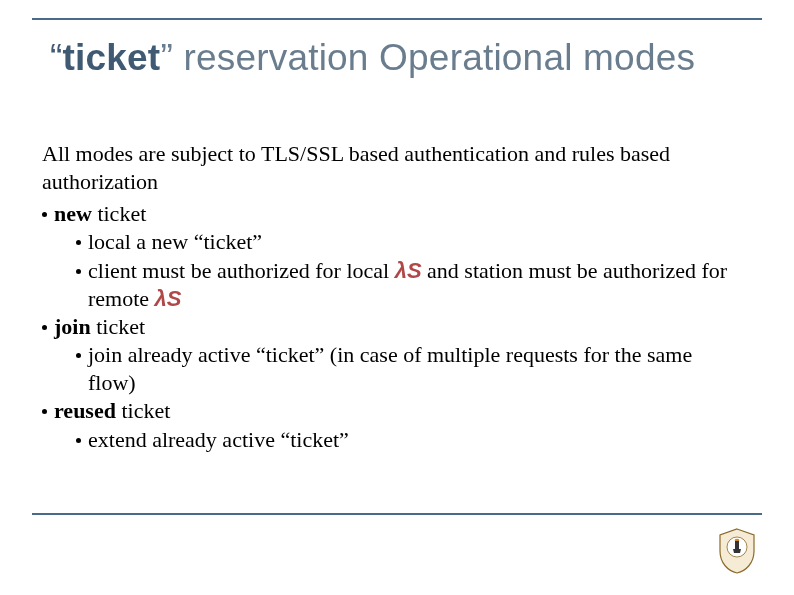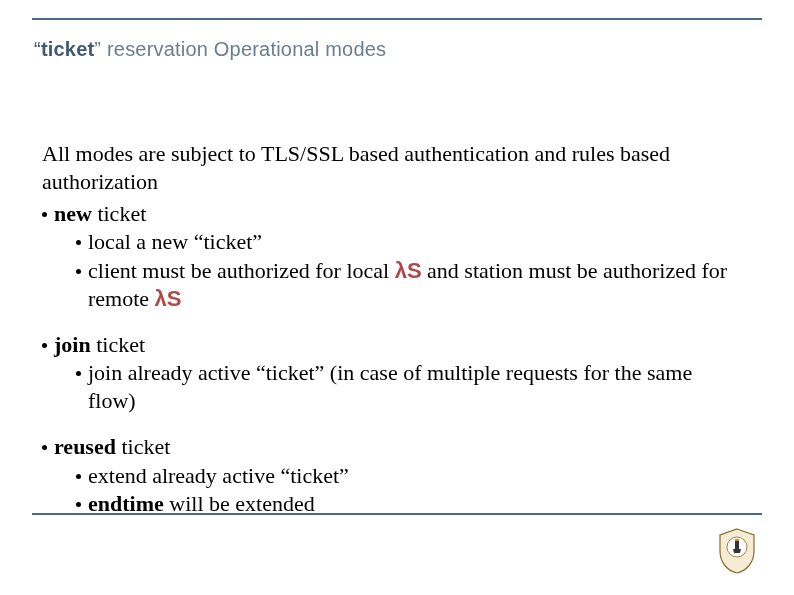--- a/index.html
+++ b/index.html
@@ -22,41 +22,41 @@
   .rule-top {
     position: absolute;
     left: 32px;
     right: 32px;
     top: 18px;
     height: 2px;
     background: #4a6a8a;
   }
   .title {
     position: absolute;
-    left: 34px;
+    left: 50px;
     top: 38px;
-    font-size: 20px;
+    font-size: 37px;
     line-height: 1.1;
     color: #405a74;
     font-family: Arial, "Helvetica Neue", Helvetica, sans-serif;
     letter-spacing: 0.2px;
   }
   .title .quote { color: #405a74; }
   .title .bold { font-weight: bold; }
   .title .rest { color: #6a7d8f; }
   .body {
     position: absolute;
     left: 42px;
     right: 50px;
     top: 140px;
     font-size: 22px;
     line-height: 1.28;
   }
   .intro { margin-bottom: 4px; }
-  .l1 { position: relative; padding-left: 12px; margin-top: 18px; }
+  .l1 { position: relative; padding-left: 12px; }
   .l1::before {
     content: "";
     position: absolute;
     left: 0;
     top: 12px;
     width: 5px;
     height: 5px;
     background: #000;
     border-radius: 50%;
   }
@@ -78,20 +78,21 @@
     left: 34px;
     top: 12px;
     width: 5px;
     height: 5px;
     background: #000;
     border-radius: 50%;
   }
   .bold { font-weight: bold; }
   .ls {
     font-weight: bold;
+    font-style: italic;
     color: #b04848;
     font-family: Arial, sans-serif;
   }
   .rule-bottom {
     position: absolute;
     left: 32px;
     right: 32px;
     bottom: 80px;
     height: 2px;
     background: #4a6a8a;
@@ -133,23 +134,20 @@
     <div class="l2">
       <span>join already active “ticket” (in case of multiple requests for the same flow)</span>
     </div>
 
     <div class="l1">
       <span class="bold"> reused</span><span> ticket</span>
     </div>
     <div class="l2">
       <span>extend already active  “ticket”</span>
     </div>
-    <div class="l2">
-      <span class="bold">endtime</span><span> will be extended</span>
-    </div>
   </div>
 
   <div class="rule-bottom"></div>
 
   <div class="logo">
     <svg viewBox="0 0 42 48" width="42" height="48">
       <path d="M21 2 L38 8 L38 24 C38 36 30 44 21 46 C12 44 4 36 4 24 L4 8 Z" fill="#f6ecd6" stroke="#8a6a2a" stroke-width="1.2"></path>
       <circle cx="21" cy="20" r="10" fill="#ffffff" stroke="#8a6a2a" stroke-width="0.8"></circle>
       <rect x="19" y="14" width="4" height="8" fill="#333"></rect>
       <path d="M19 14 C17 11 25 11 23 14" fill="#d08a2a"></path>

